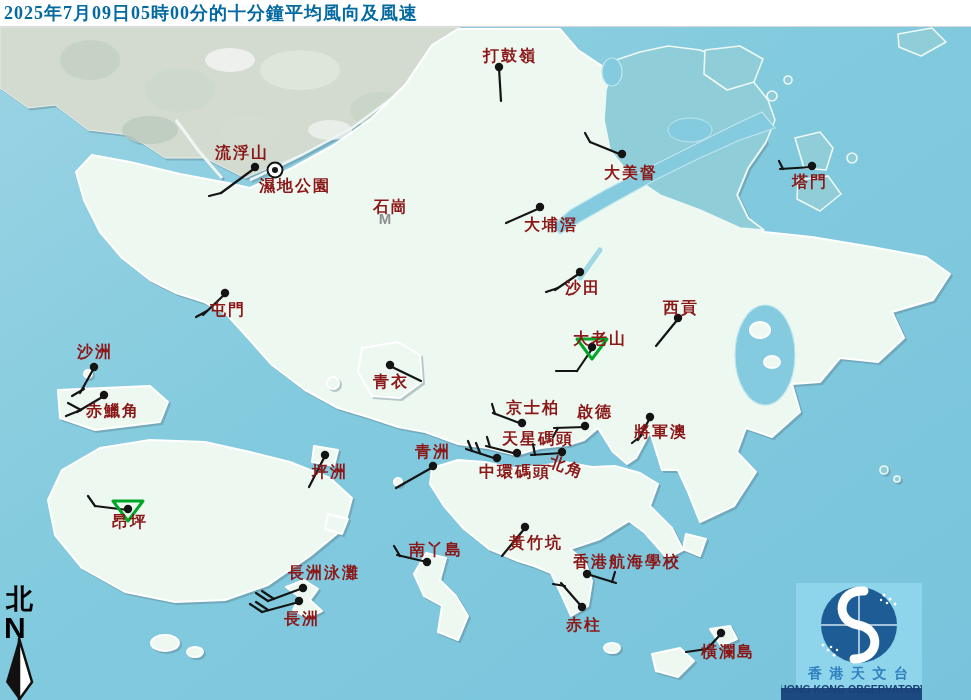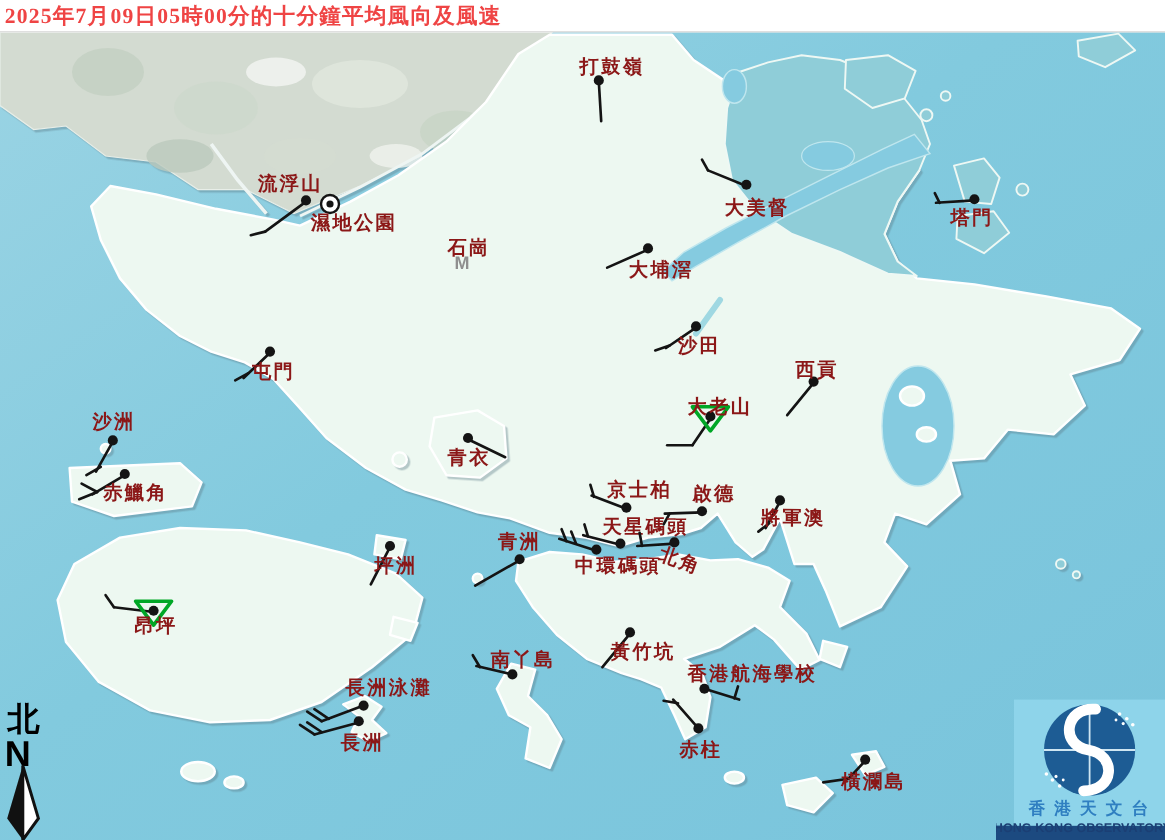--- a/index.html
+++ b/index.html
@@ -7,24 +7,24 @@
        font-family:"Liberation Sans",sans-serif;background:#7cc6dd;}
   #map-svg{position:absolute;left:0;top:0;}
   .land{fill:#edf8f1;stroke:#ffffff;stroke-width:2;stroke-linejoin:round;}
   .land-teal{fill:#8fcdd8;stroke:#eef8f4;stroke-width:1.6;stroke-linejoin:round;}
   .shenzhen{fill:#d3dbd1;stroke:#e8eee8;stroke-width:1;}
   .sea-cut{fill:#85cbe0;stroke:#bfe6ee;stroke-width:1.2;}
   .coast-shadow{filter:drop-shadow(2px 2px 0 rgba(90,120,135,.38));}
   .station-label{font-family:"Liberation Serif",serif;font-weight:700;font-size:16px;
        fill:#8b1717;letter-spacing:2px;}
   #title-bar{position:absolute;left:0;top:0;width:971px;height:27px;background:#ffffff;
-       border-bottom:1px solid #d8d8d8;color:#ef4444;display:flex;align-items:center;
+       border-bottom:1px solid #d8d8d8;color:#0369a1;display:flex;align-items:center;
        font-family:"Liberation Serif",serif;font-size:18px;font-weight:700;
        letter-spacing:1px;padding-left:4px;box-sizing:border-box;}
-  #logo{position:absolute;left:830px;top:583px;width:141px;height:117px;}
+  #logo{position:absolute;left:781px;top:583px;width:141px;height:117px;}
   #logo .strip{position:absolute;left:0;bottom:0;width:141px;height:12px;background:#1c4a80;}
   #logo .panel{position:absolute;right:0;top:0;width:126px;height:105px;background:#8ed4ea;}
 </style>
 </head>
 <body>
 
 <div id="app">
 
 <svg id="map-svg" width="971" height="700" viewBox="0 0 971 700">
   <defs>

